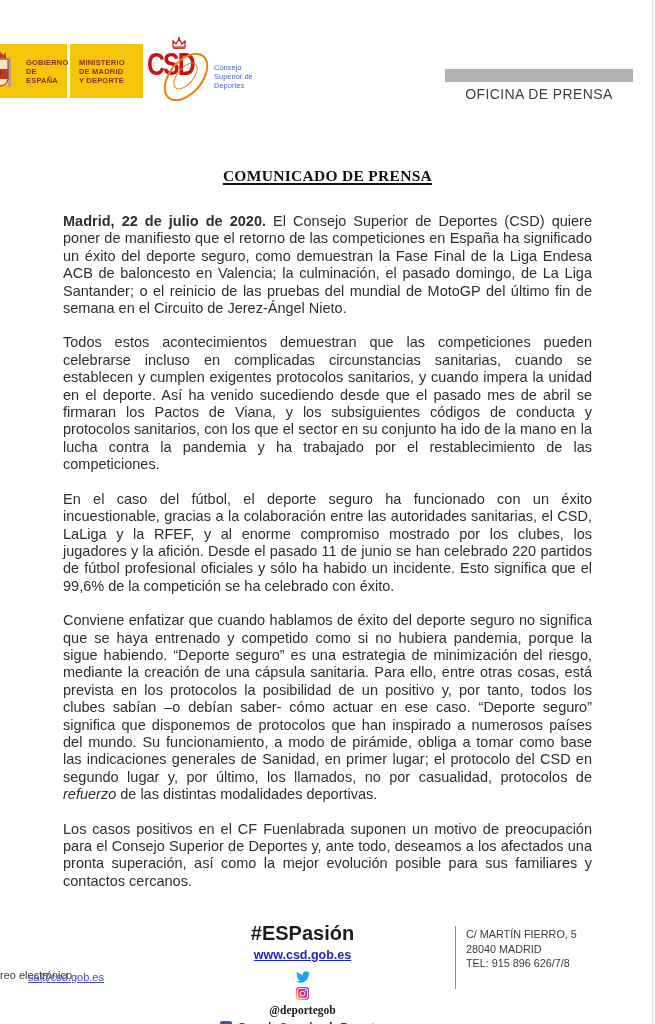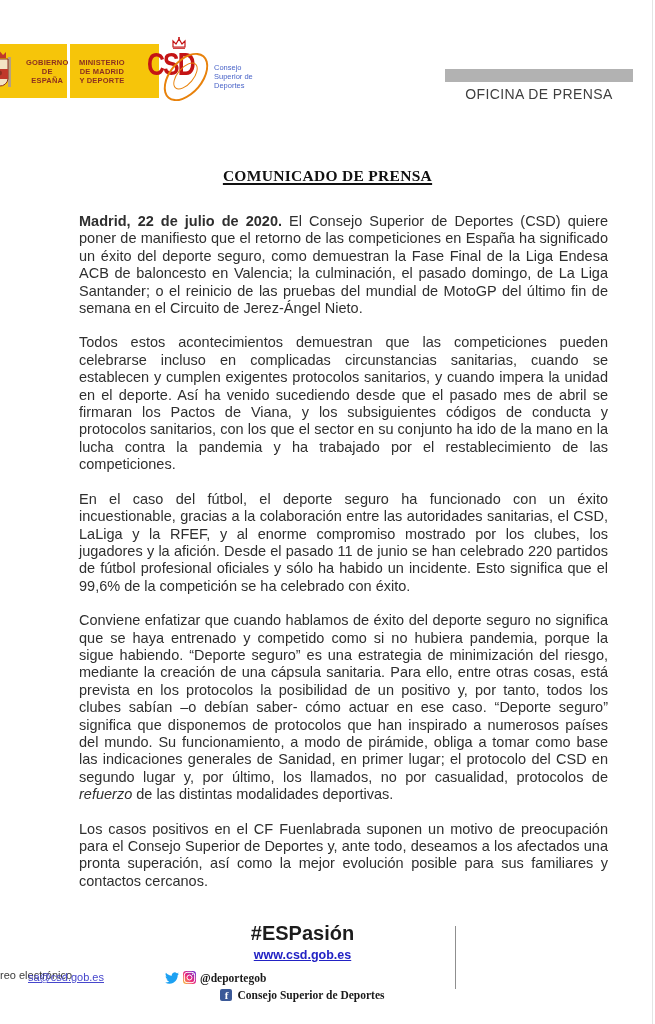--- a/index.html
+++ b/index.html
@@ -4,24 +4,24 @@
 <style>
   html,body { margin:0; padding:0; background:#ffffff; }
   .page {
     position:relative; width:655px; height:1024px; background:#fff;
     font-family:"Liberation Sans", sans-serif; color:#2e2e2e; overflow:hidden;
   }
   .page-edge { position:absolute; right:2px; top:0; bottom:0; width:1px; background:#e4e4e4; }
 
   
   .gov-band { position:absolute; left:0; top:44px; height:54px; display:flex; }
-  .gov-box { background:#f6c50a; position:relative;text-align:center; }
+  .gov-box { background:#f6c50a; position:relative; }
   .gov-box1 { width:67px; }
   .gov-gap  { width:3px; background:#fff; }
-  .gov-box2 { width:89px; }
+  .gov-box2 { width:73px; }
   .gov-text {
     position:absolute; top:50%; transform:translateY(-50%);
     font-size:7.5px; font-weight:bold; color:#8c3020; line-height:9px; letter-spacing:.2px;
   }
   .gov-box1 .gov-text { left:26px; }
   .gov-box2 .gov-text { left:9px; }
   .coat { position:absolute; left:-14px; top:3px; }
 
   .csd-logo { position:absolute; left:147px; top:36px; width:110px; height:66px; }
   .csd-crown { position:absolute; left:24px; top:1px; }
@@ -47,38 +47,38 @@
   
   .doc-title {
     position:absolute; top:167px; left:63px; width:529px; text-align:center;
     font-size:15.5px; font-weight:bold; letter-spacing:.3px; color:#111;font-family:Liberation Serif, serif;
   }
   .doc-title span { text-decoration:underline; text-decoration-thickness:1.5px; text-underline-offset:2px; }
 
   
   .doc-body {
     position:absolute; top:213px; left:63px; width:529px;
-    font-size:14.5px; line-height:17.4px; text-align:justify; color:#2f2f2f;margin-left:16px;
+    font-size:14.5px; line-height:17.4px; text-align:justify; color:#2f2f2f;
   }
   .doc-body p { margin:0 0 17px 0; }
   .doc-body p.extra-gap { margin-top:11px; }
   .lead-bold { font-weight:bold; }
   .ital { font-style:italic; }
 
   
   .footer-left { position:absolute; left:0; top:944px; font-size:11px; color:#3a3a3a;margin-top:25px; }
   .footer-email { position:absolute; left:0; top:971px; font-size:11px; color:#4646cc; text-decoration:underline; cursor:pointer;padding-left:28px; }
 
   .footer-center { position:absolute; left:165px; top:922px; width:275px; text-align:center; }
   .hashtag { font-size:20px; font-weight:600; color:#1c1c1c; }
   .website {
     display:inline-block; margin-top:0; font-size:12.5px; font-weight:bold;
     color:#2222c4; text-decoration:underline; cursor:pointer;
   }
-  .social-row { margin-top:8px; display:flex; align-items:center; gap:4px; }
+  .social-row { margin-top:8px; display:flex; align-items:center; gap:4px;flex-direction:column; }
   .fb-row { margin-top:5px; display:flex; align-items:center; justify-content:center; gap:5px; }
   .serif-bold { font-family:"Liberation Serif", serif; font-weight:bold; font-size:11.5px; color:#1a1a1a; }
   .fb-badge {
     width:12px; height:12px; background:#3b5998; border-radius:2px; color:#fff;
     font-family:"Liberation Serif", serif; font-weight:bold; font-size:11px;
     display:flex; align-items:flex-end; justify-content:center; overflow:hidden; line-height:12px;
   }
 
   .footer-divider { position:absolute; left:455px; top:926px; width:1px; height:63px; background:#8f8f8f; }
   .footer-right { position:absolute; left:466px; top:927px; font-size:10.8px; line-height:14.5px; color:#3a3a3a; }
@@ -172,13 +172,18 @@
     </div>
     <div class="fb-row">
       <span class="fb-badge" style="cursor:pointer">
           <span>f</span>
         </span>
       <span class="serif-bold" style="cursor:pointer">Consejo Superior de Deportes</span>
     </div>
   </div>
 
   <div class="footer-divider"></div>
+  <div class="footer-right">
+    <div>C/ MARTÍN FIERRO, 5</div>
+    <div>28040 MADRID</div>
+    <div>TEL: 915 896 626/7/8</div>
+  </div>
 </div>
 
 </body></html>

